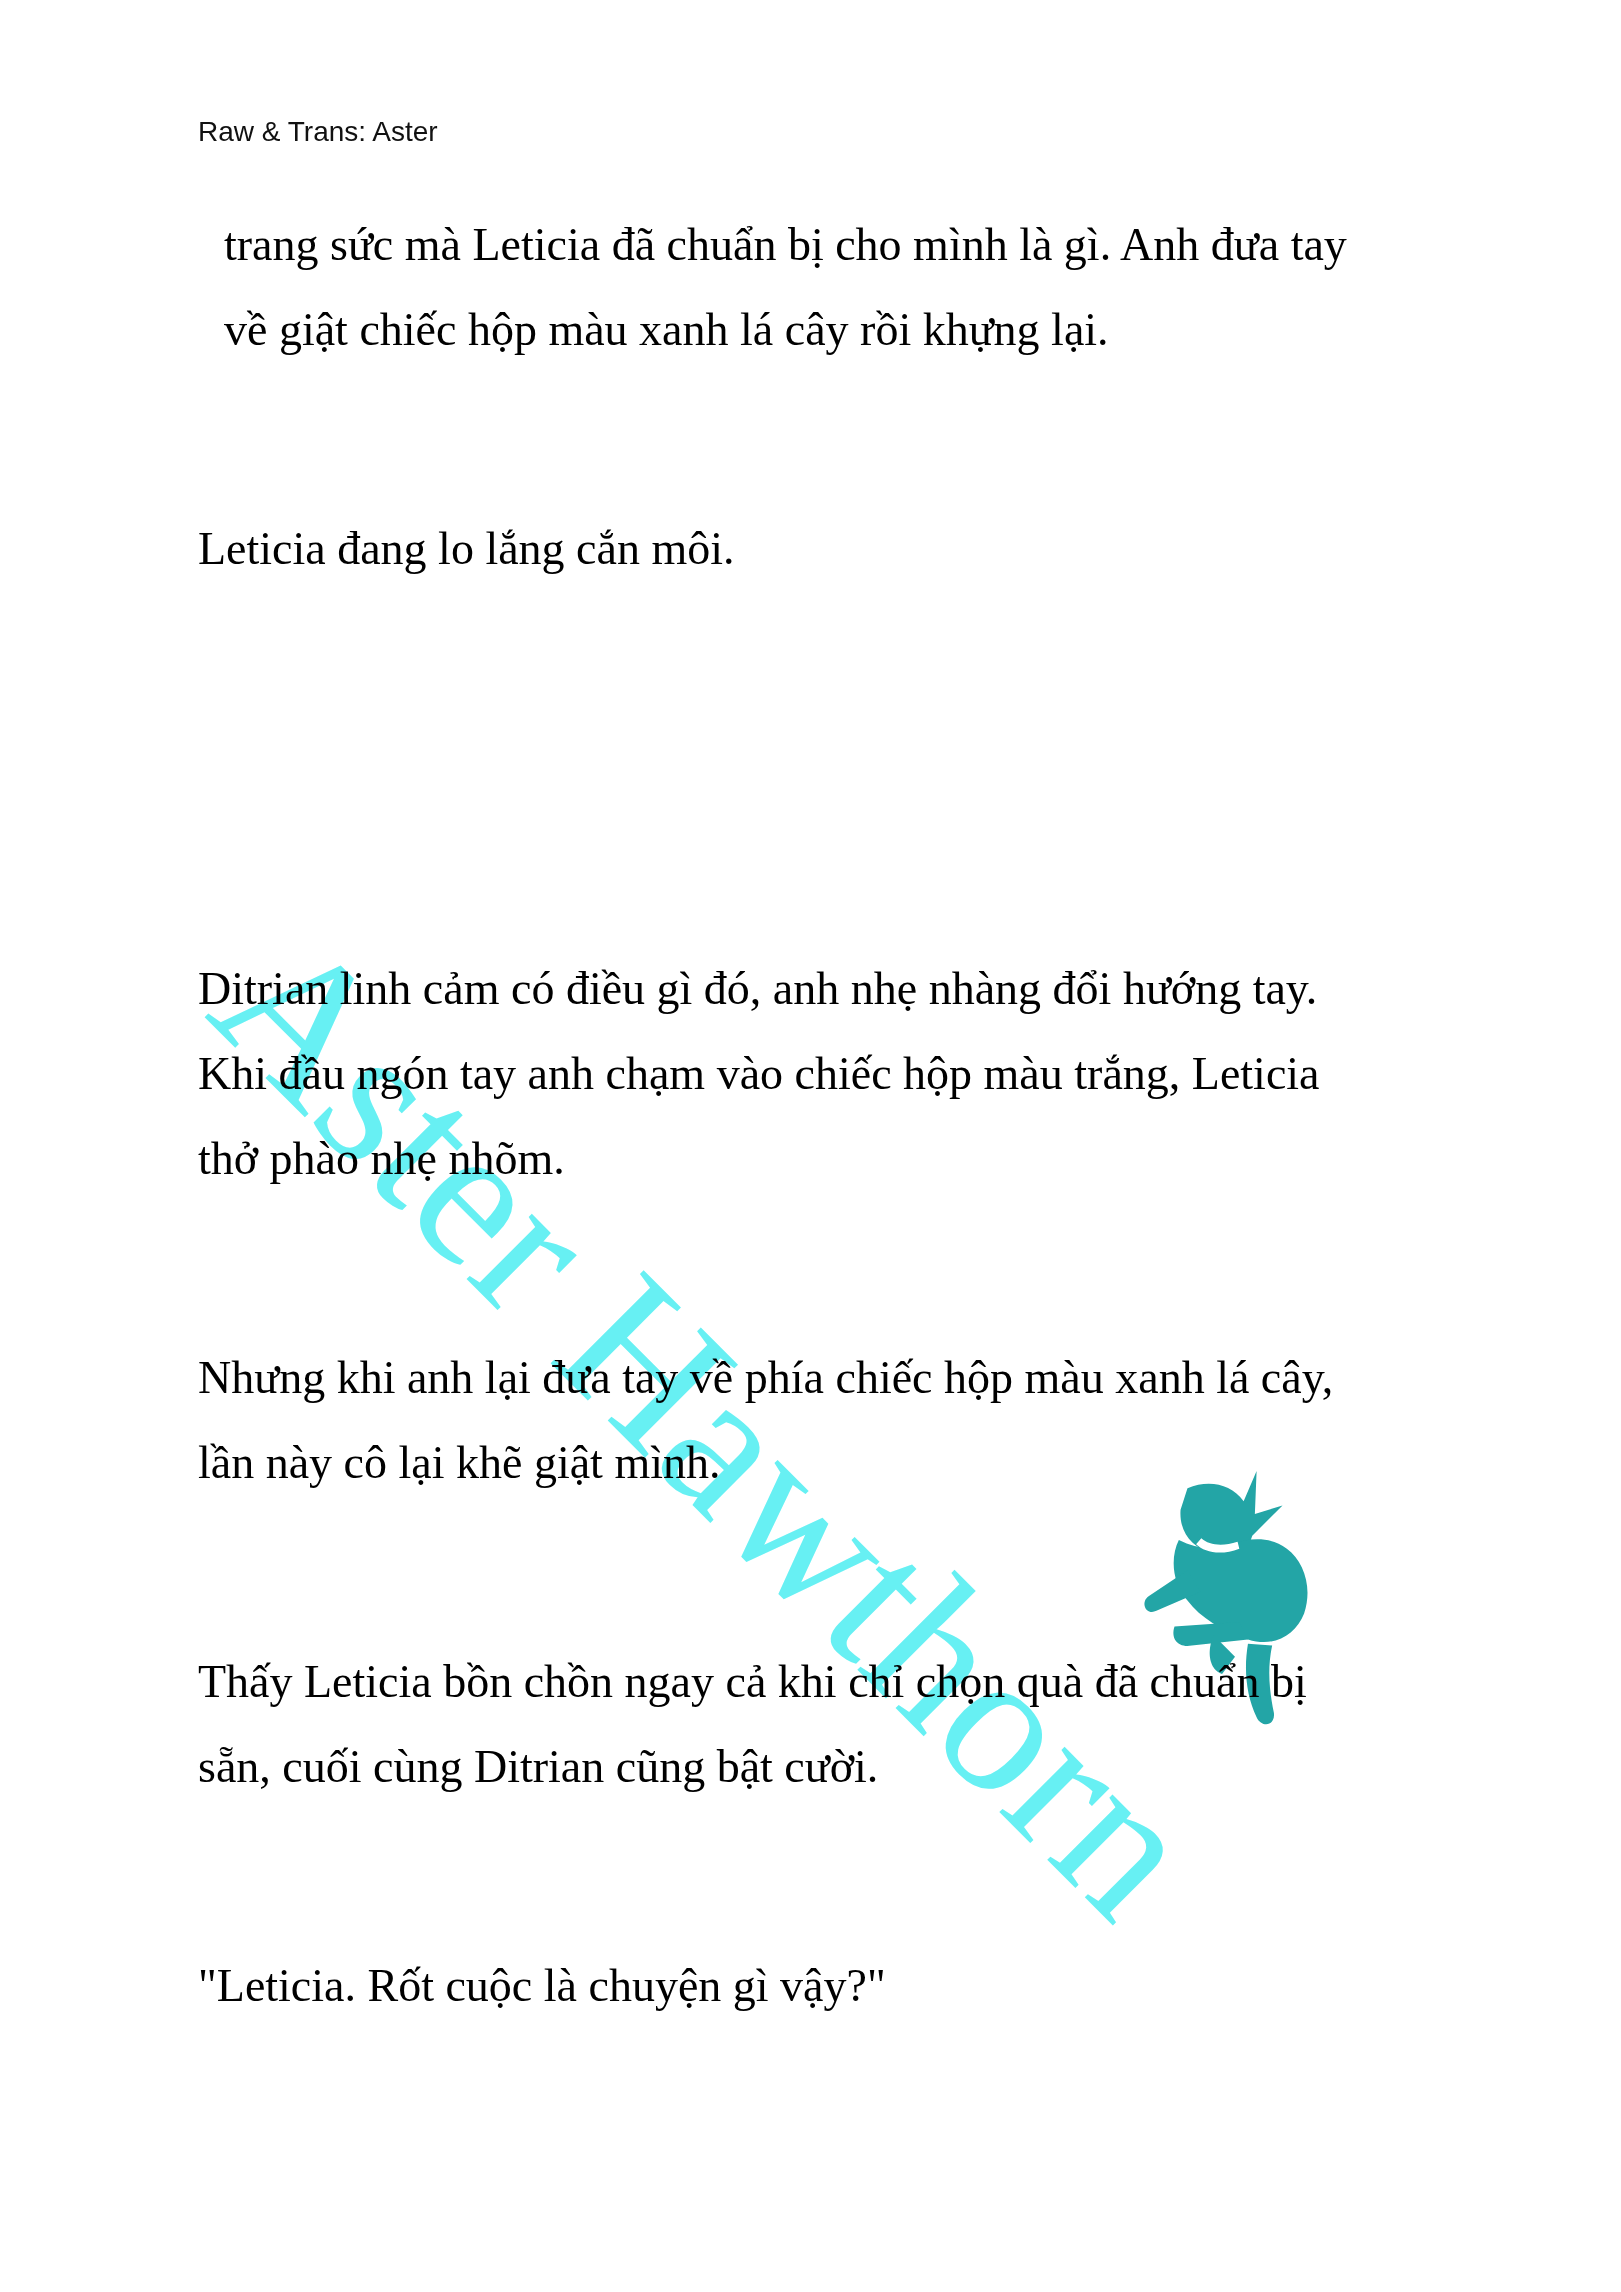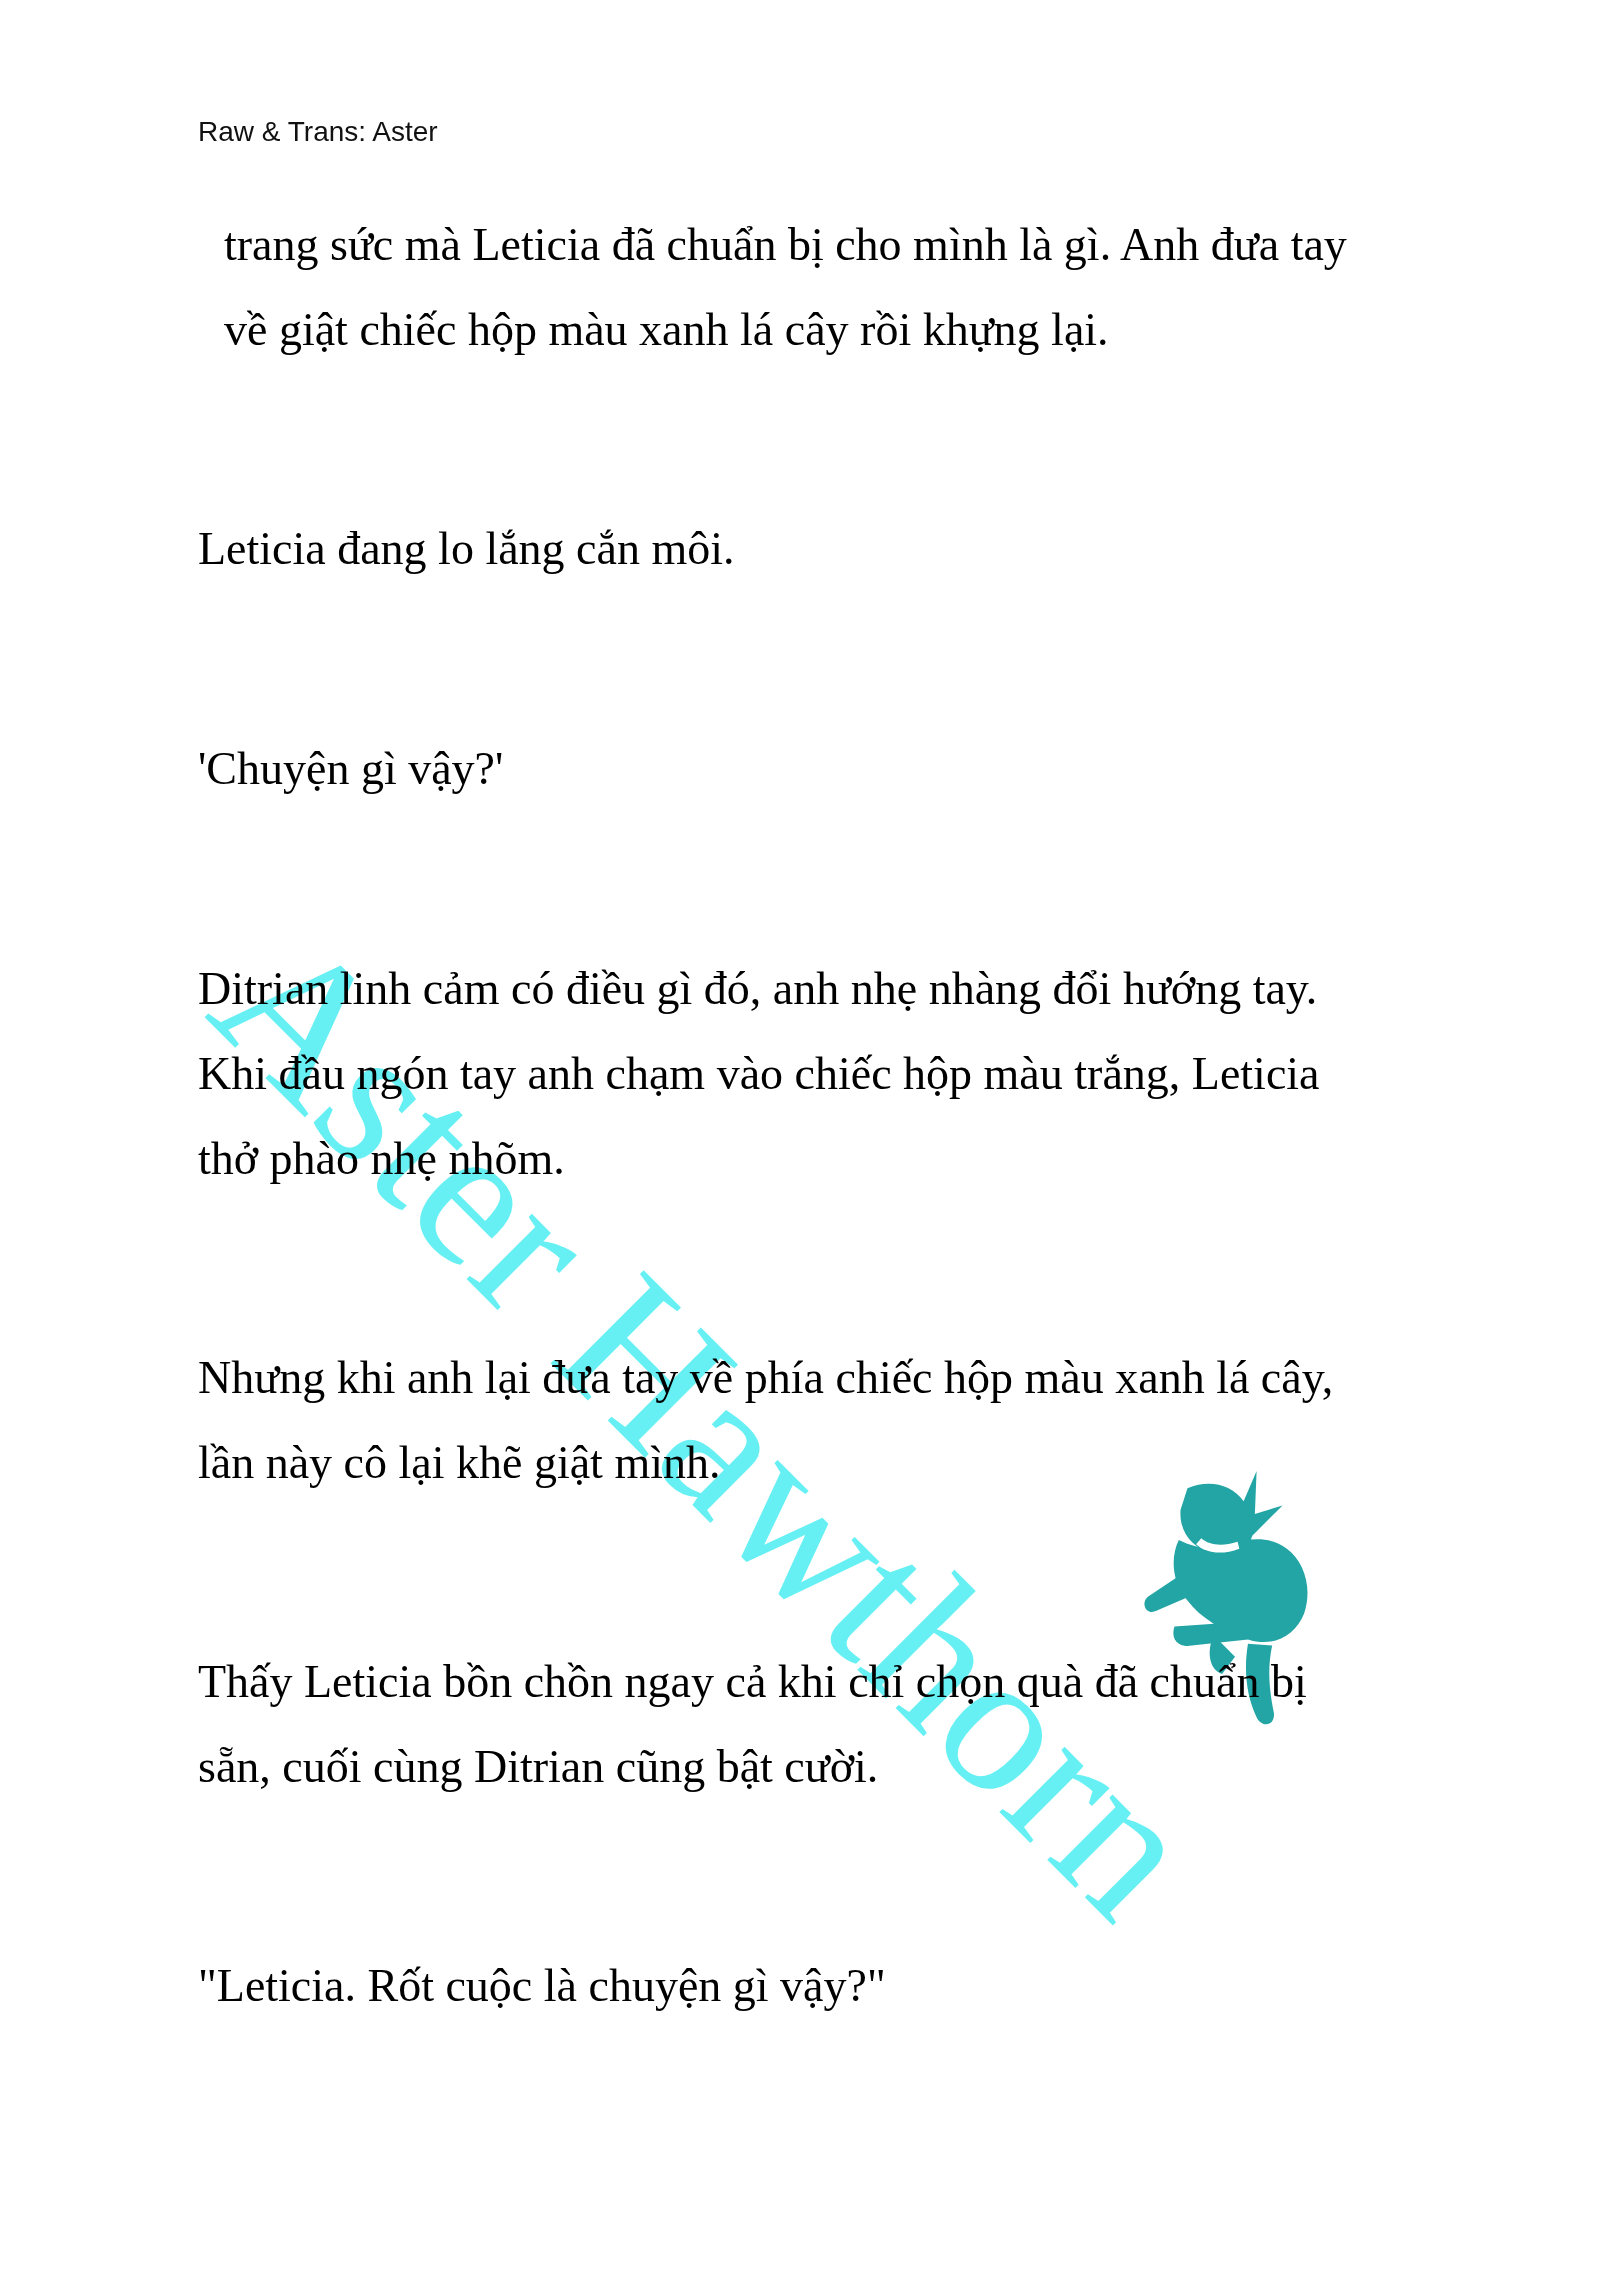--- a/index.html
+++ b/index.html
@@ -72,23 +72,20 @@
 
   <div class="para text-layer" style="top:184px;margin-left:26px;">
     <div>trang sức mà Leticia đã chuẩn bị cho mình là gì. Anh đưa tay</div>
     <div>về giật chiếc hộp màu xanh lá cây rồi khựng lại.</div>
   </div>
 
   <div class="para text-layer" style="top:488px;">
     <div>Leticia đang lo lắng cắn môi.</div>
   </div>
 
-  <div class="para text-layer" style="top:708px;">
-    <div>'Chuyện gì vậy?'</div>
-  </div>
 
   <div class="para text-layer" style="top:928px;">
     <div>Ditrian linh cảm có điều gì đó, anh nhẹ nhàng đổi hướng tay.</div>
     <div>Khi đầu ngón tay anh chạm vào chiếc hộp màu trắng, Leticia</div>
     <div>thở phào nhẹ nhõm.</div>
   </div>
 
   <div class="para text-layer" style="top:1317px;">
     <div>Nhưng khi anh lại đưa tay về phía chiếc hộp màu xanh lá cây,</div>
     <div>lần này cô lại khẽ giật mình.</div>

